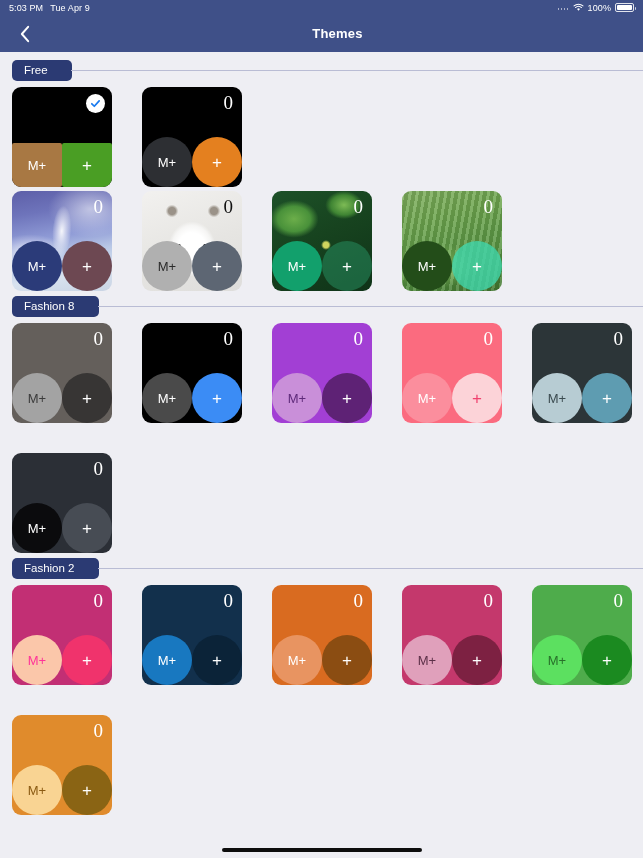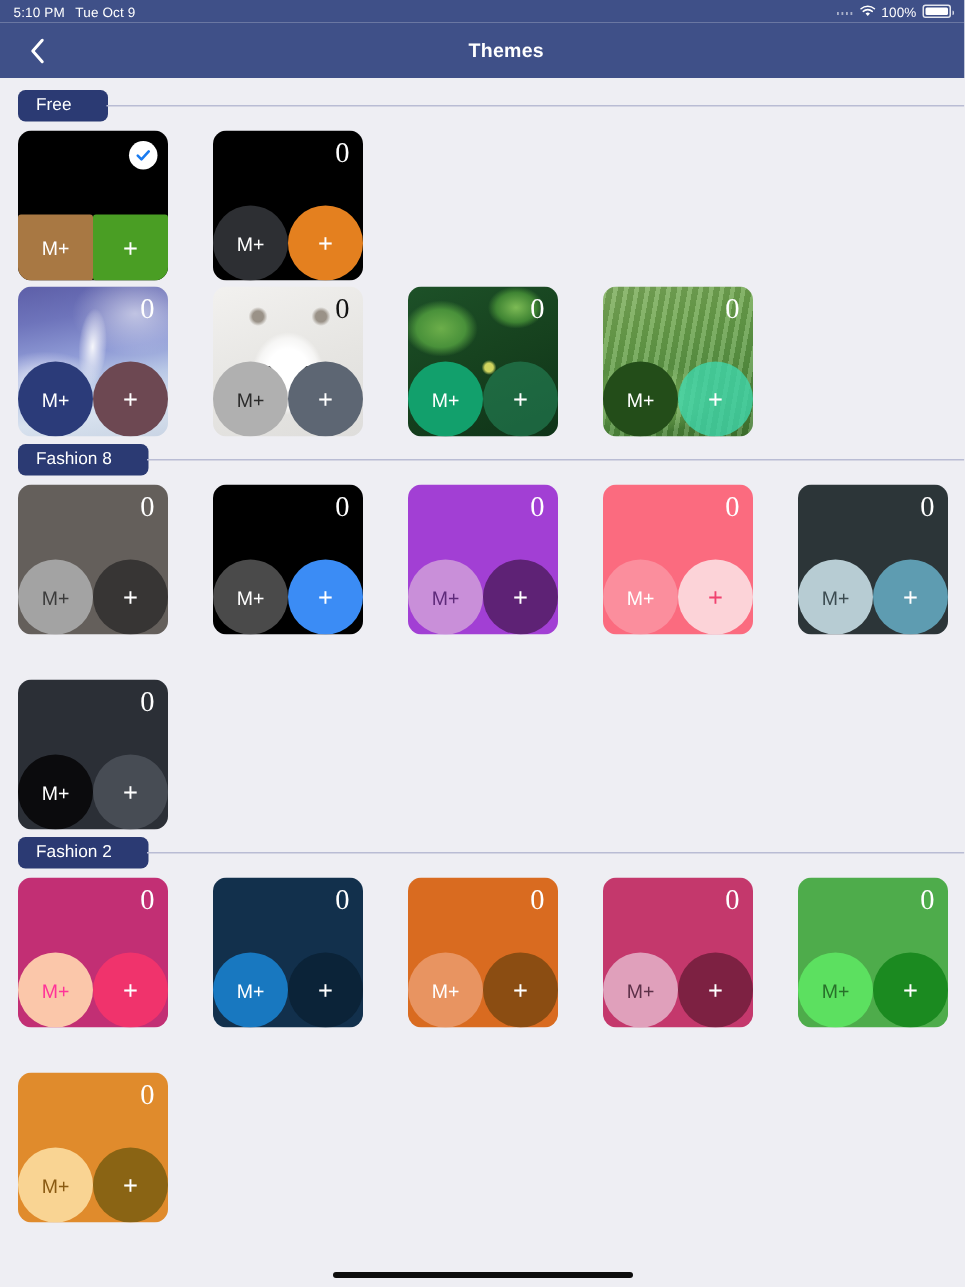--- a/index.html
+++ b/index.html
@@ -176,22 +176,22 @@
       repeating-linear-gradient(100deg, rgba(255,255,255,.14) 0 3px, rgba(0,0,0,.10) 3px 7px),
       radial-gradient(ellipse 60px 30px at 30% 75%, #93c86a, transparent 75%),
       linear-gradient(165deg, #7fae5e 0%, #6fa64f 25%, #5e9a46 55%, #4f8a3c 80%, #41762f 100%);
   }
 </style>
 </head>
 <body>
 
 <div class="statusbar">
   <div class="sb-left">
-    <span>5:10 PM</span>
-    <span>Tue Oct 9</span>
+    <span>5:03 PM</span>
+    <span>Tue Apr 9</span>
   </div>
   <div class="sb-right">
     <span class="sb-dots"></span>
     <svg class="wifi-ico" viewBox="0 0 16 12">
       <path d="M8 10.6 L5.9 8.1 A3.3 3.3 0 0 1 10.1 8.1 Z" fill="#fff"></path>
       <path d="M3.6 6.1 A6.6 6.6 0 0 1 12.4 6.1" stroke="#fff" stroke-width="1.5" fill="none" stroke-linecap="round"></path>
       <path d="M1.5 3.6 A9.8 9.8 0 0 1 14.5 3.6" stroke="#fff" stroke-width="1.5" fill="none" stroke-linecap="round"></path>
     </svg>
     <span>100%</span>
     <span class="batt">

